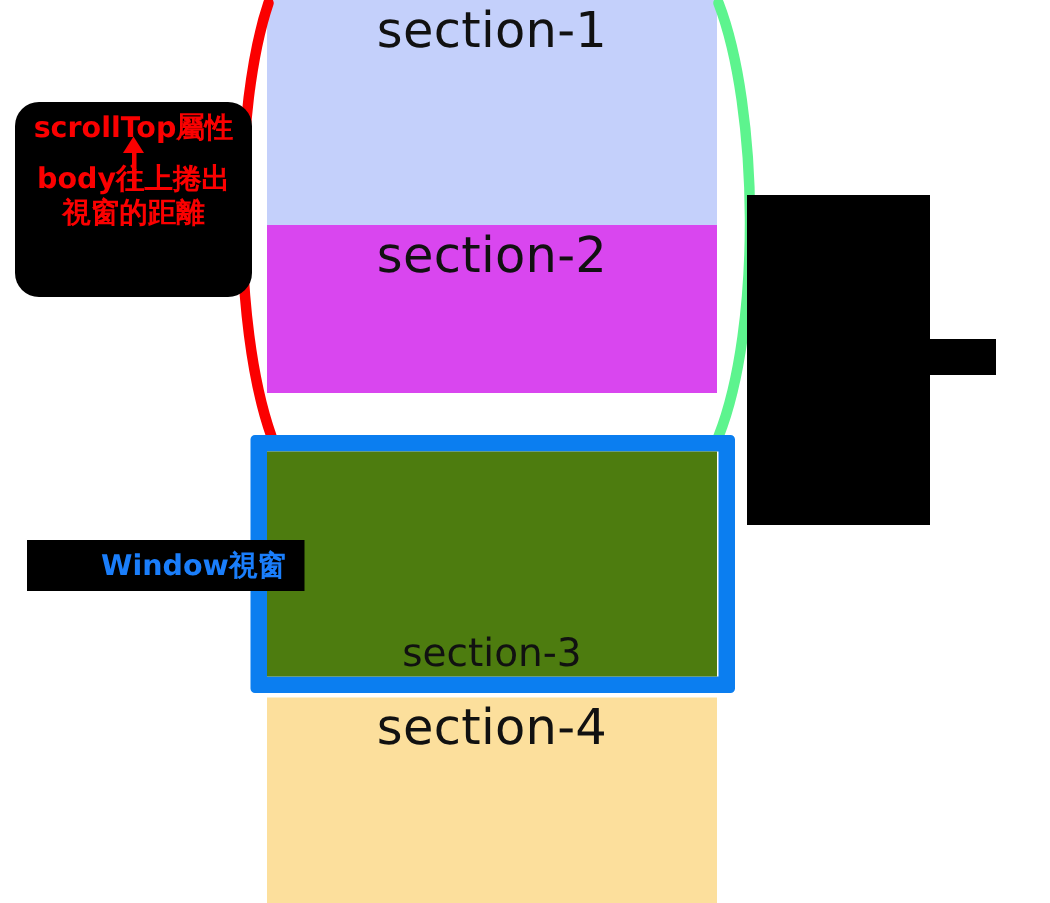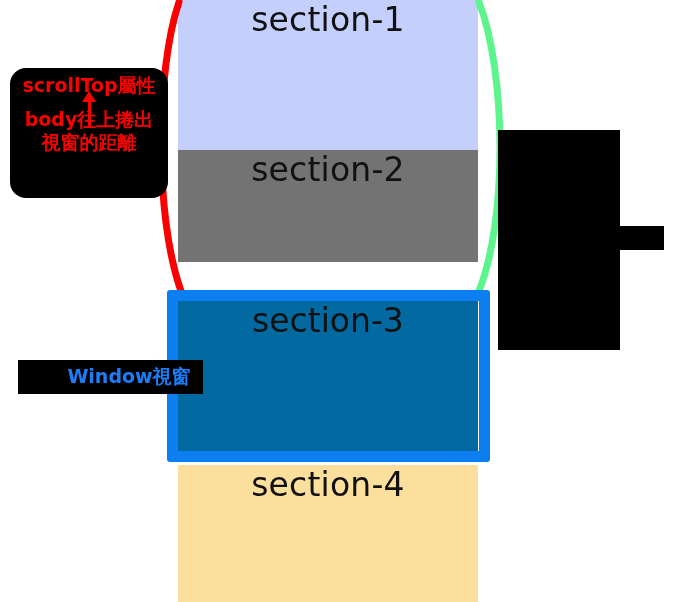--- a/index.html
+++ b/index.html
@@ -15,41 +15,41 @@
   
   .section{
     position:absolute;
     left:178px;width:300px;
     display:flex;align-items:flex-start;justify-content:center;
     font-size:33px;color:#111111;
     letter-spacing:.2px;
     font-family:"DejaVu Sans","Liberation Sans",sans-serif;
   }
   #sec1{top:0px;   height:150px; background:#c4d0fb;}
-  #sec2{top:150px; height:112px; background:#737373;}
+  #sec2{top:150px; height:112px; background:#d946ef;}
   #sec4{top:465px; height:166px; background:#fcdf9c;}
 
   
   #viewport-frame{
     position:absolute;
     left:167px;top:290px;
     width:323px;height:172px;
     box-sizing:border-box;
     border:11px solid #0b7ef0;
     border-radius:3px;
     background:#ffffff;
     z-index:6;
   }
   #sec3{
     position:absolute;
     left:178px;top:301px;
     width:300px;height:150px;
-    background:#0369a1;
-    display:flex;align-items:flex-start;justify-content:center;
-    font-size:33px;color:#111111;
+    background:#4d7c0f;
+    display:flex;align-items:flex-end;justify-content:center;
+    font-size:26px;color:#111111;
     z-index:7;
   }
 
   
   #arc-layer{position:absolute;left:0;top:0;width:700px;height:602px;z-index:4;pointer-events:none;}
 
   
   .callout{position:absolute;background:#000000;}
 
   #scrolltop-callout{

